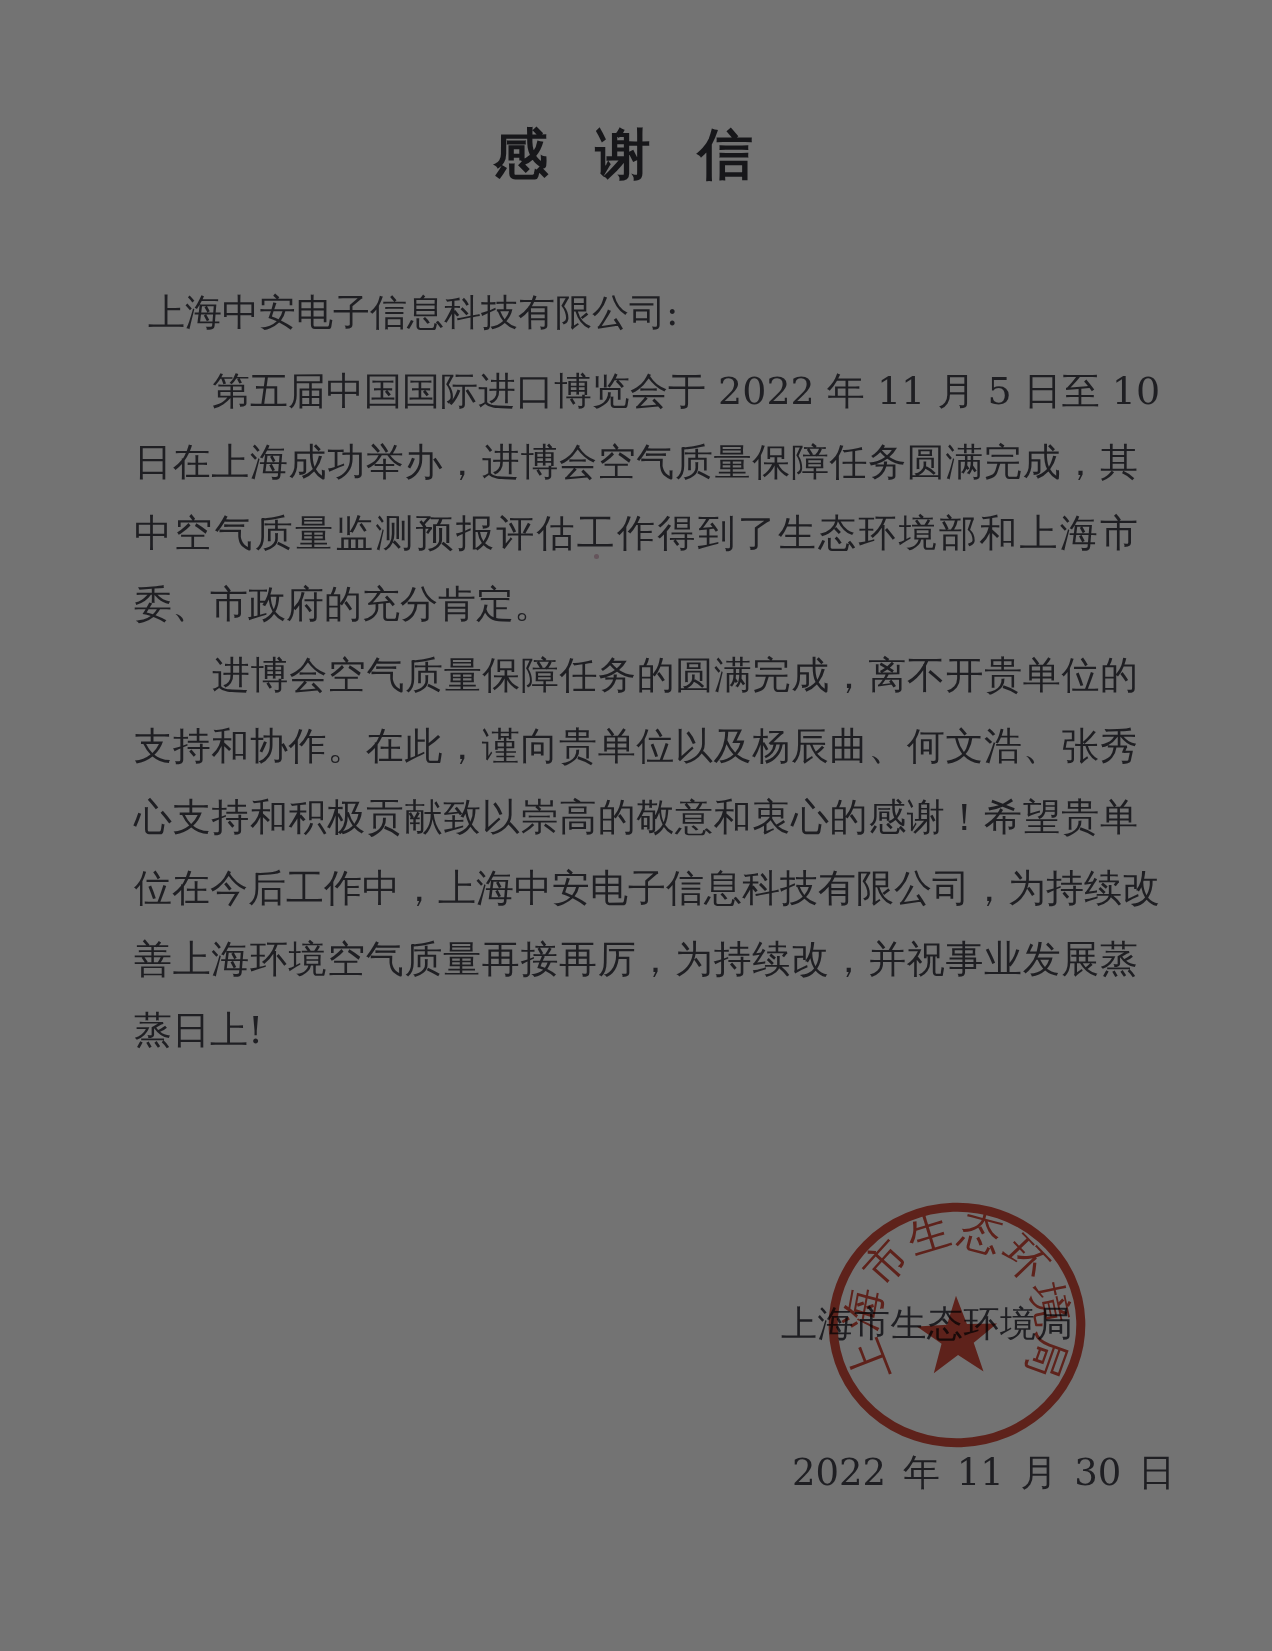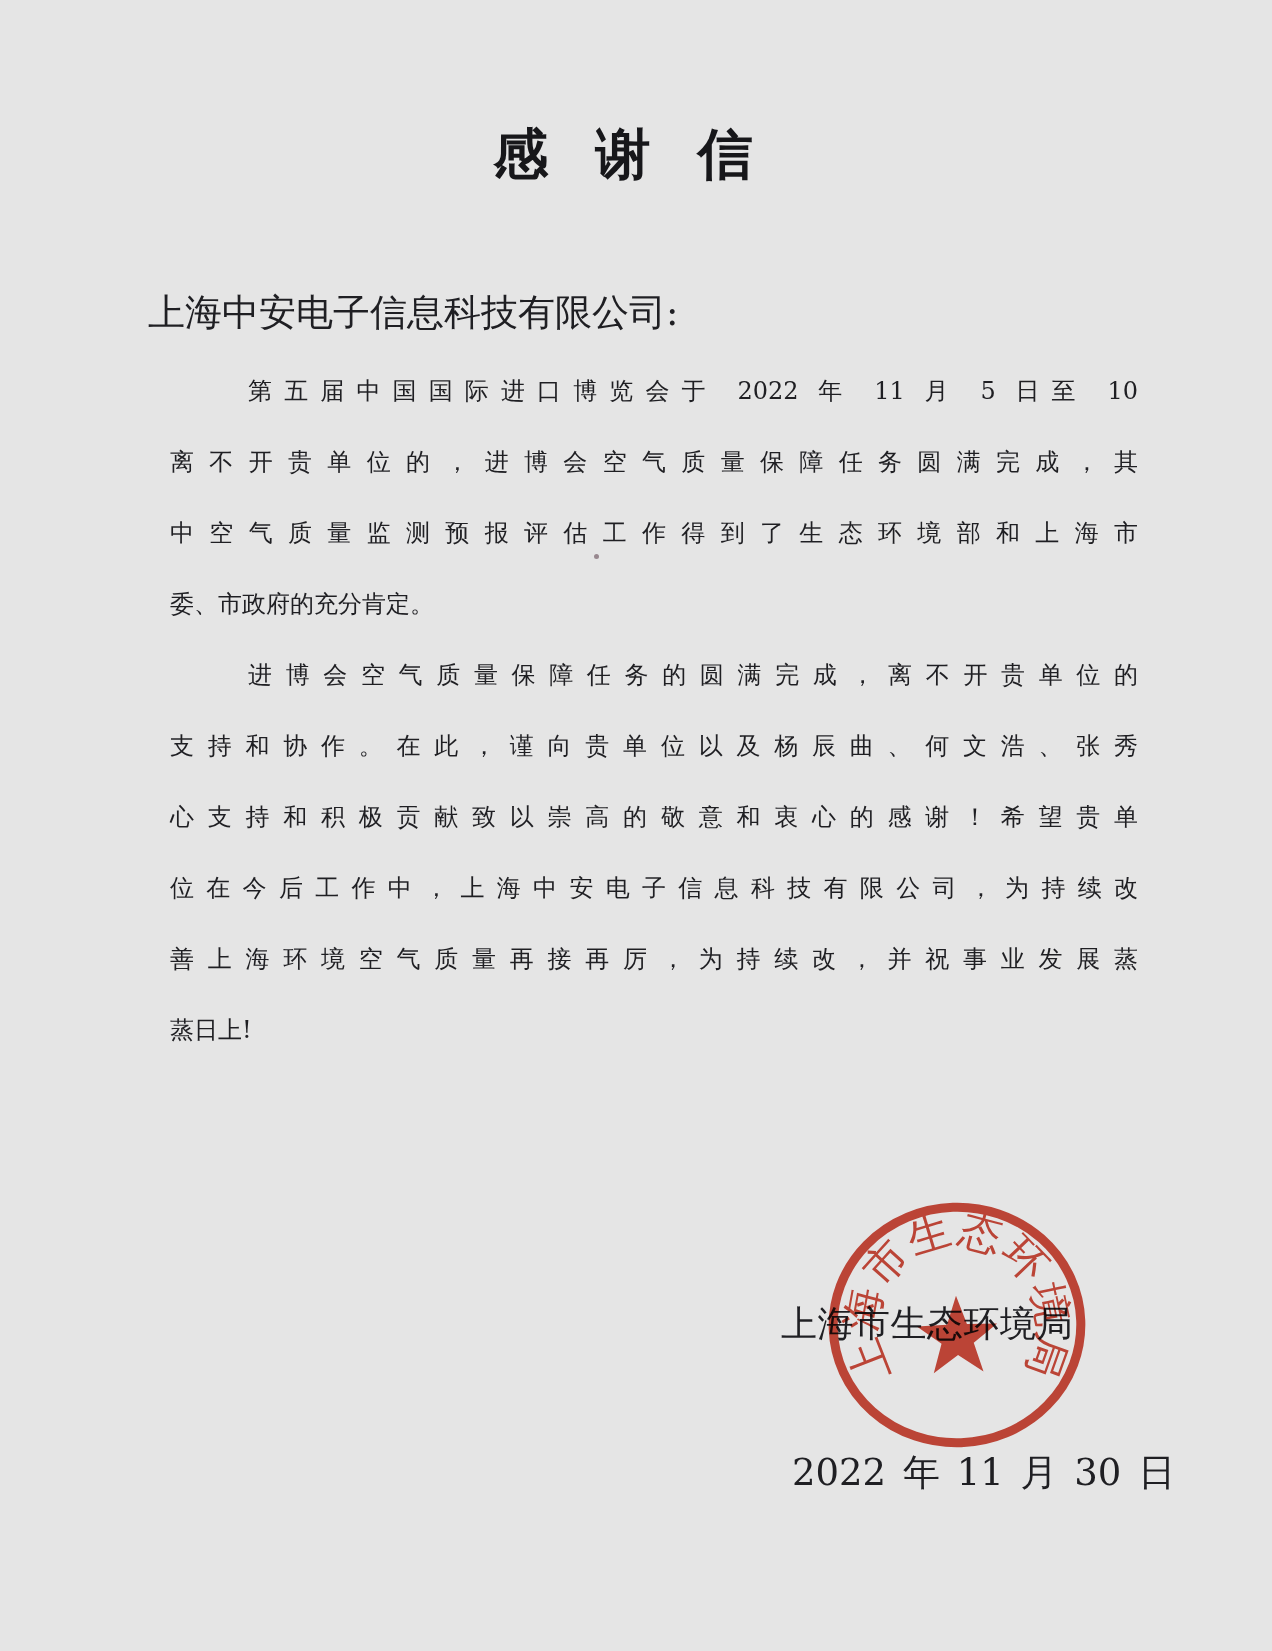--- a/index.html
+++ b/index.html
@@ -1,20 +1,20 @@
 <!DOCTYPE html>
 <html><head>
 <meta charset="utf-8">
 <style>
   html, body { margin: 0; padding: 0; }
   .page {
     position: relative;
     width: 1272px;
     height: 1651px;
-    background: #e5e5e5;
+    background: #737373;
     overflow: hidden;
     font-family: "DejaVu Serif", "Liberation Serif", serif;
     color: #1f1f23;
   }
   .title {
     position: absolute;
     top: 118px;
     left: 0;
     width: 1248px;
     text-align: center;
@@ -31,28 +31,27 @@
     font-size: 37px;
     white-space: nowrap;
   }
   .body-block {
     position: absolute;
     top: 356px;
     left: 134px;
     width: 1004px;
   }
   .line {
-    font-size: 24px;
+    font-size: 38px;
     height: 71px;
     line-height: 71px;
     white-space: nowrap;
     text-align: justify;
     text-align-last: justify;
     text-justify: inter-character;
-    margin-left: 36px;
   }
   .line.indent { text-indent: 78px; }
   .line.short {
     text-align: center;
     text-align-last: left;
   }
   .signature {
     position: absolute;
     top: 1300px;
     left: 781px;
@@ -97,21 +96,21 @@
 <body>
 
 <div class="page">
 
   <div class="title">感 谢 信</div>
 
   <div class="salutation">上海中安电子信息科技有限公司:</div>
 
   <div class="body-block">
     <div class="line indent">第五届中国国际进口博览会于 2022 年 11 月 5 日至 10</div>
-    <div class="line">离不开贵单位的，进博会空气质量保障任务圆满完成，其</div>
+    <div class="line">日在上海成功举办，进博会空气质量保障任务圆满完成，其</div>
     <div class="line">中空气质量监测预报评估工作得到了生态环境部和上海市</div>
     <div class="line short">委、市政府的充分肯定。</div>
     <div class="line indent">进博会空气质量保障任务的圆满完成，离不开贵单位的</div>
     <div class="line">支持和协作。在此，谨向贵单位以及杨辰曲、何文浩、张秀</div>
     <div class="line">心支持和积极贡献致以崇高的敬意和衷心的感谢！希望贵单</div>
     <div class="line">位在今后工作中，上海中安电子信息科技有限公司，为持续改</div>
     <div class="line">善上海环境空气质量再接再厉，为持续改，并祝事业发展蒸</div>
     <div class="line short">蒸日上!</div>
   </div>
 

